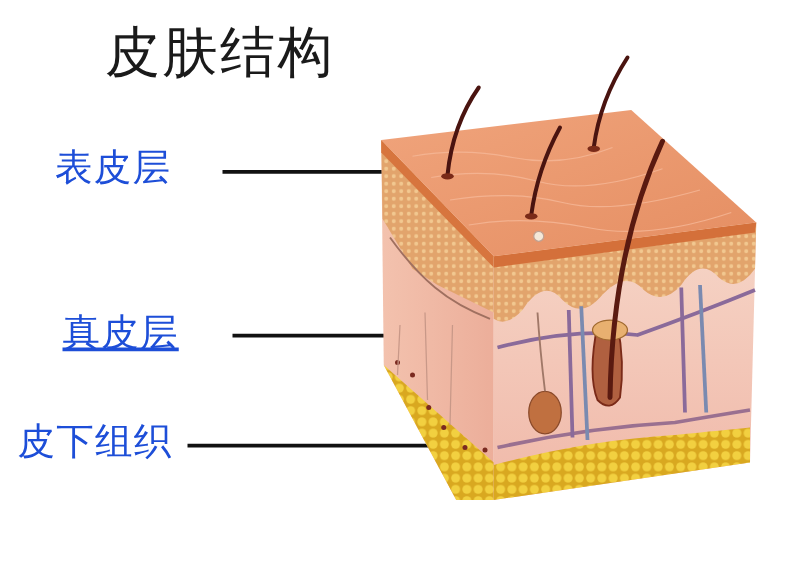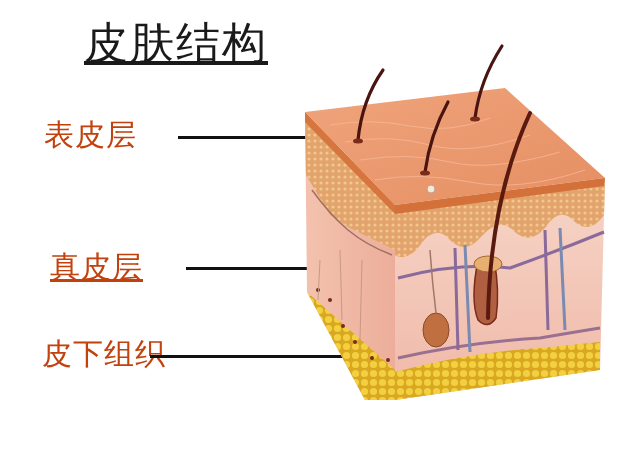--- a/index.html
+++ b/index.html
@@ -1,35 +1,35 @@
 <!DOCTYPE html>
 <html><head>
 <meta charset="utf-8">
 <style>
   html, body { margin:0; padding:0; background:#ffffff; }
   body { width:640px; height:455px; position:relative; overflow:hidden;
          font-family:"DejaVu Serif","Liberation Serif",serif; }
   .title { position:absolute; left:84px; top:18px; font-size:44px; color:#1a1a1a;
-           letter-spacing:2px; line-height:50px;text-decoration:underline; }
-  .label { position:absolute; font-size:30px; color:#c2410c; line-height:34px; letter-spacing:1px; }
+           letter-spacing:2px; line-height:50px; }
+  .label { position:absolute; font-size:30px; color:#1d4ed8; line-height:34px; letter-spacing:1px; }
   .leader { position:absolute; height:3px; background:#111; }
   svg.illus { position:absolute; left:0; top:0; }
 </style>
 </head>
 <body>
 
 <div class="title">皮肤结构</div>
 
 <div class="label" style="left:44px; top:118px;">表皮层</div>
 <div class="leader" style="left:178px; top:136px; width:128px;"></div>
 
 <div class="label" style="left:50px; top:250px;text-decoration:underline;">真皮层</div>
 <div class="leader" style="left:186px; top:267px; width:158px;"></div>
 
-<div class="label" style="left:14px; top:337px;margin-left:28px;">皮下组织</div>
+<div class="label" style="left:14px; top:337px;">皮下组织</div>
 <div class="leader" style="left:150px; top:355px; width:210px;"></div>
 
 <svg class="illus" width="640" height="455" viewBox="0 0 640 455">
   <defs>
     <linearGradient id="gTop" x1="0" y1="0" x2="1" y2="1">
       <stop offset="0" stop-color="#f0a47c"></stop>
       <stop offset="1" stop-color="#e58e62"></stop>
     </linearGradient>
     <linearGradient id="gDermisR" x1="0" y1="0" x2="0" y2="1">
       <stop offset="0" stop-color="#f6d6c8"></stop>

